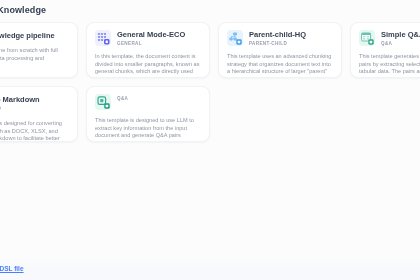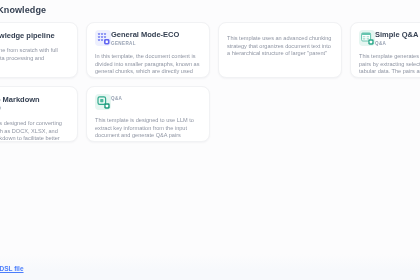--- a/index.html
+++ b/index.html
@@ -60,20 +60,21 @@
     border-radius: 8px;
     padding: 7px 8px 6px 8px;
     box-shadow: 0 1px 2px rgba(16, 24, 40, 0.04);
     overflow: hidden;
     position: relative;
   }
 
   .card-head {
     display: flex;
     align-items: flex-start;
+    gap: 6px;
     height: 18px;
   }
 
   .card-icon {
     position: relative;
     width: 16px;
     height: 16px;
     border-radius: 4px;
     flex: 0 0 16px;
     display: block;
@@ -176,20 +177,41 @@
         </span>
         <div class="card-titles">
           <div class="card-title">General Mode-ECO</div>
           <div class="card-tag">GENERAL</div>
         </div>
       </div>
       <div class="card-desc">In this template, the document content is divided into smaller paragraphs, known as general chunks, which are directly used for matching...</div>
     </div>
 
     <div class="card">
+      <div class="card-head">
+        <span class="card-icon">
+          <svg viewBox="0 0 16 16">
+            <rect x="0" y="0" width="16" height="16" rx="4" fill="#e8f3fe"></rect>
+            <g fill="#7cc0f5">
+              <rect x="6" y="2.4" width="4" height="3" rx="0.8"></rect>
+              <rect x="2.4" y="7.4" width="3.4" height="3" rx="0.8"></rect>
+              <rect x="6.4" y="7.4" width="3.4" height="3" rx="0.8"></rect>
+              <rect x="7.7" y="5.1" width="0.7" height="2.5"></rect>
+              <rect x="4.0" y="6.2" width="4.2" height="0.7"></rect>
+              <rect x="4.0" y="6.2" width="0.7" height="1.4"></rect>
+            </g>
+            <rect x="9.3" y="9.3" width="5.4" height="5.4" rx="1.4" fill="#3b9ef0"></rect>
+            <rect x="10.7" y="10.7" width="2.5" height="2.5" rx="0.5" fill="#ffffff"></rect>
+          </svg>
+        </span>
+        <div class="card-titles">
+          <div class="card-title">Parent-child-HQ</div>
+          <div class="card-tag">PARENT-CHILD</div>
+        </div>
+      </div>
       <div class="card-desc">This template uses an advanced chunking strategy that organizes document text into a hierarchical structure of larger "parent" chunks...</div>
     </div>
 
     <div class="card">
       <div class="card-head">
         <span class="card-icon">
           <svg viewBox="0 0 16 16">
             <rect x="0" y="0" width="16" height="16" rx="4" fill="#e6f6f1"></rect>
             <rect x="2.6" y="3" width="9" height="8" rx="1.2" fill="#ffffff" stroke="#66c4ae" stroke-width="1"></rect>
             <rect x="2.6" y="3" width="9" height="2" rx="1" fill="#66c4ae"></rect>

